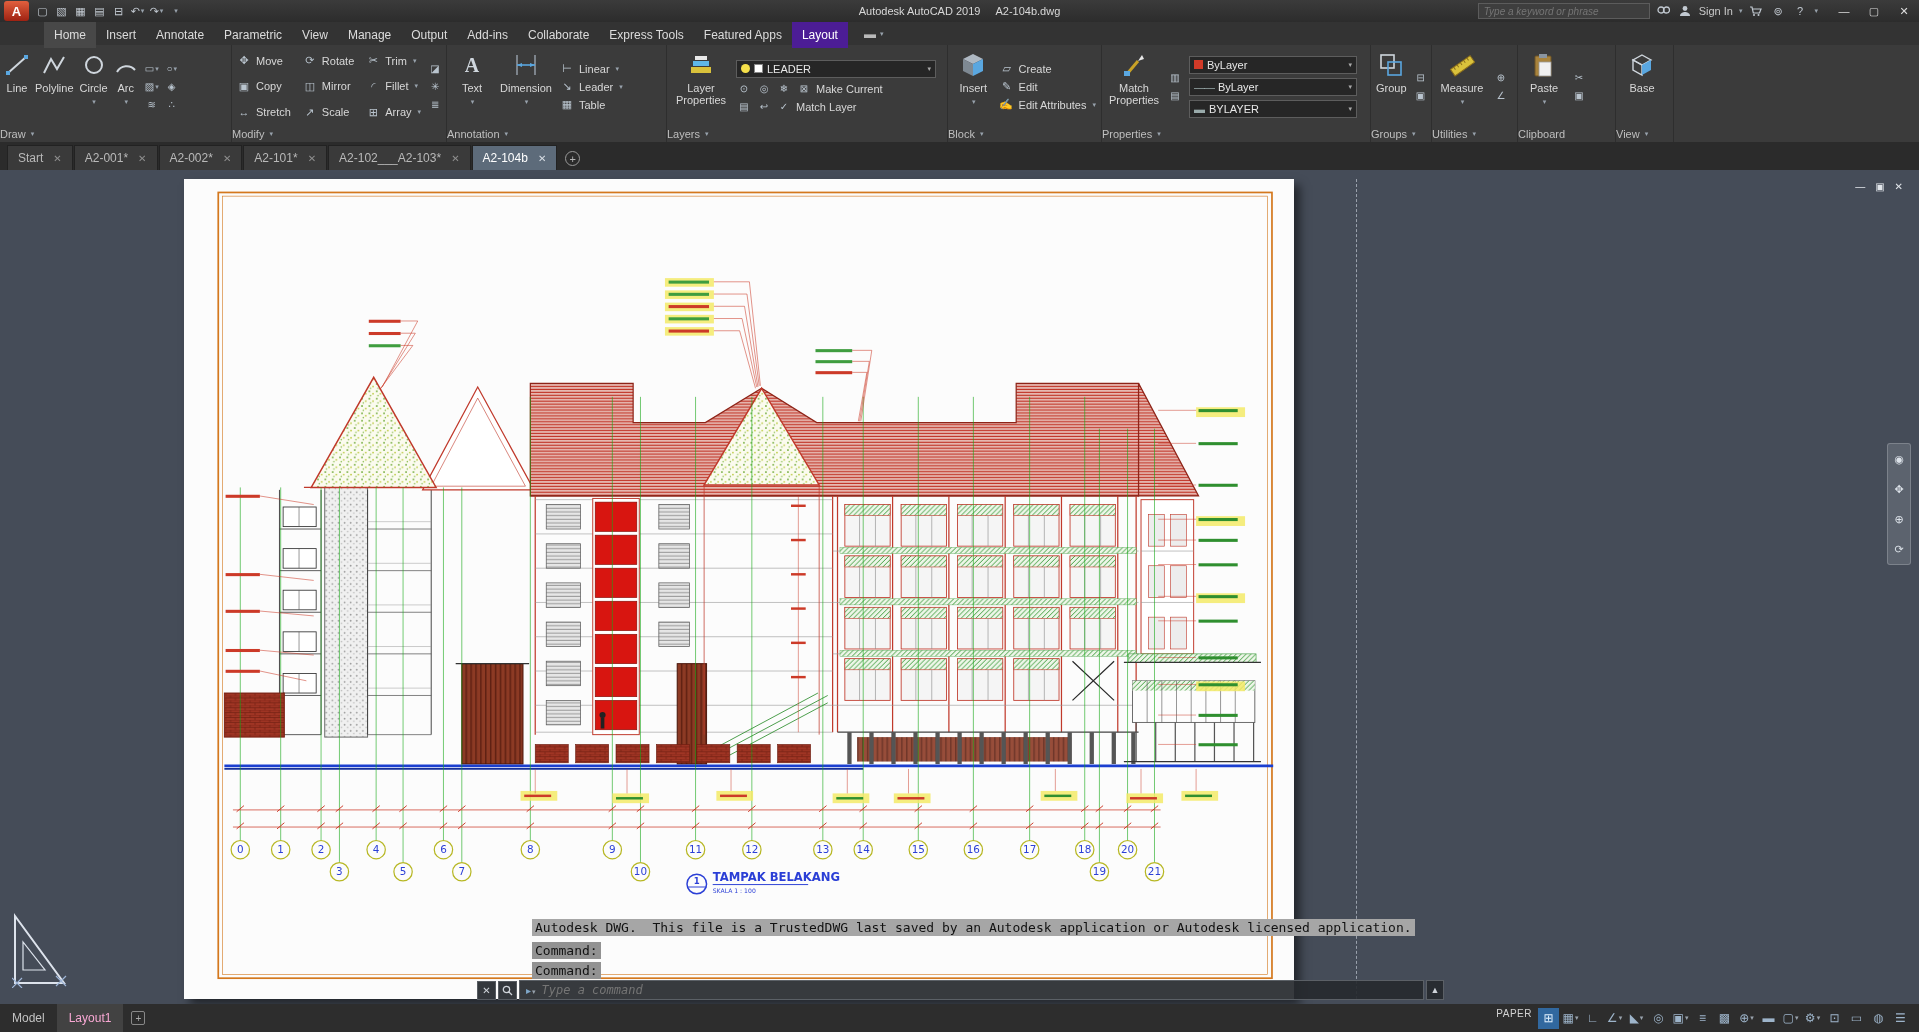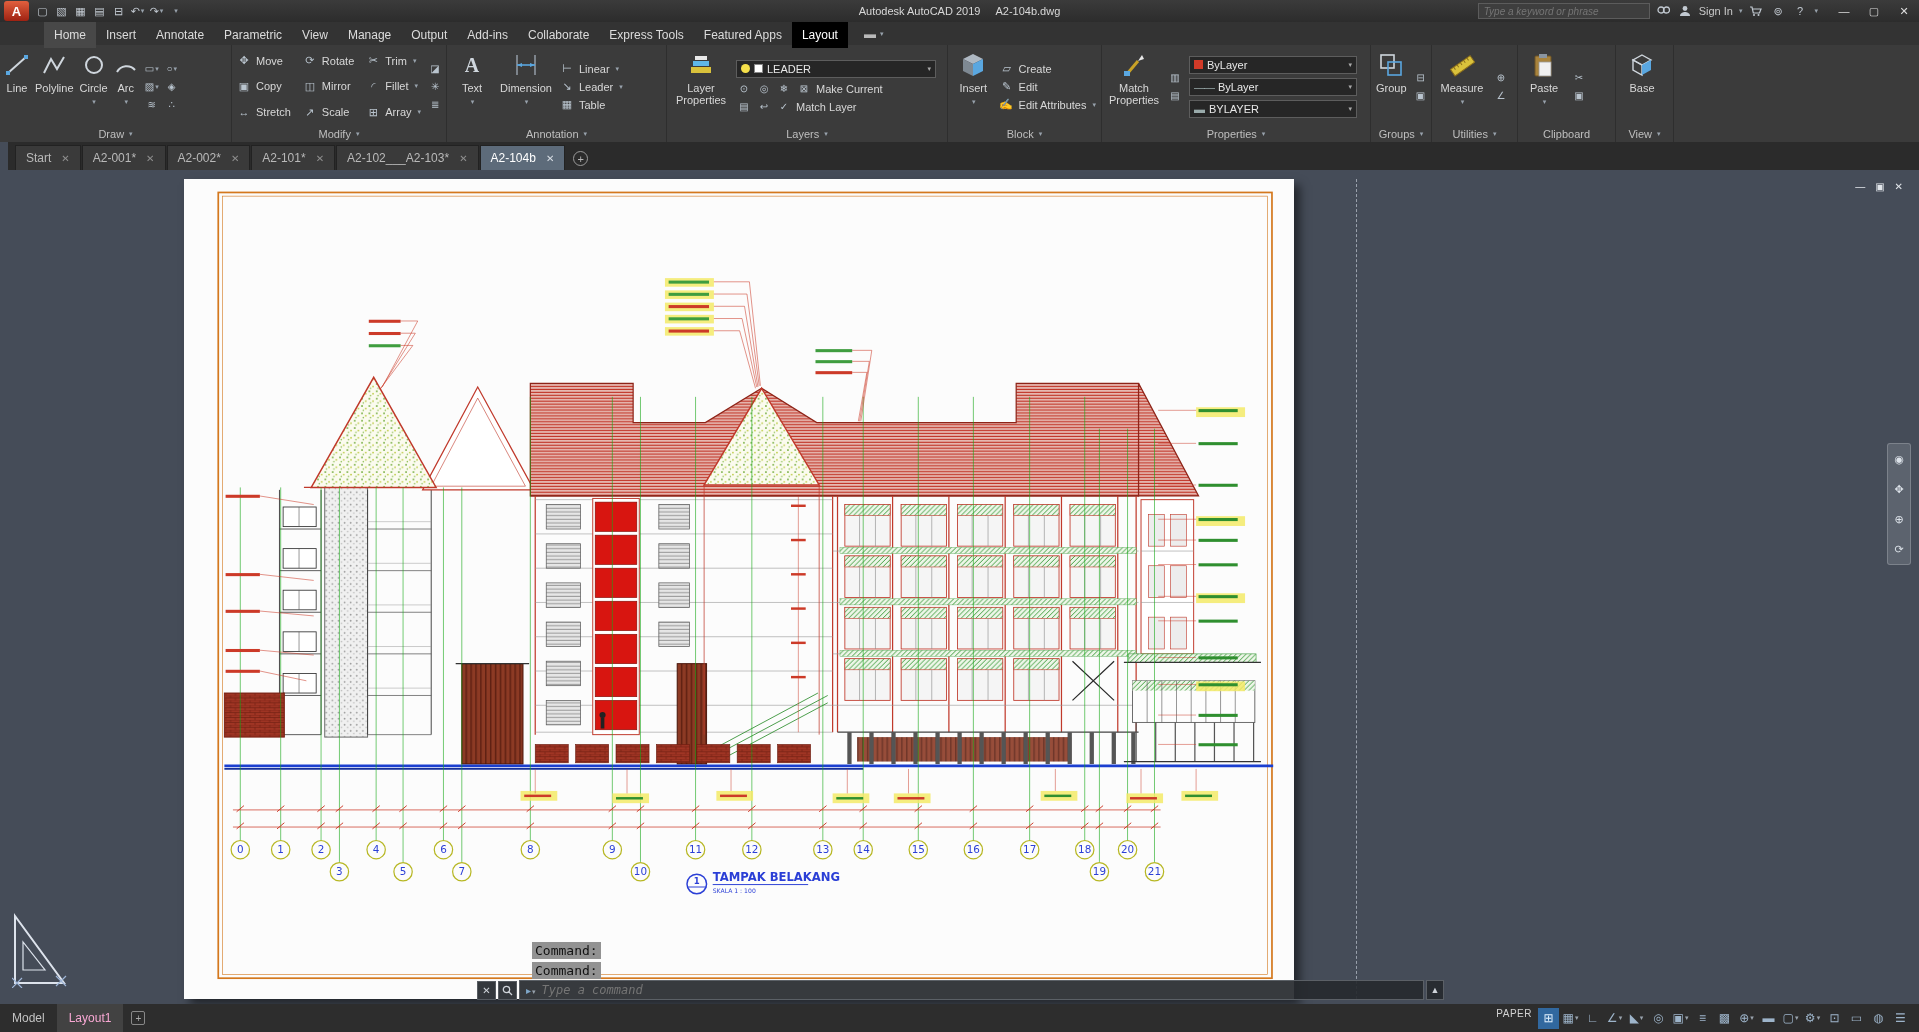--- a/index.html
+++ b/index.html
@@ -18,45 +18,45 @@
   .searchbox {width:172px;height:16px;background:#3e3e3e;border:1px solid #5c5c5c;display:flex;align-items:center;padding:0 5px}
   .searchbox input {width:100%;background:transparent;border:none;outline:none;color:#9b9b9b;font-style:italic;font-size:10px;font-family:"Liberation Sans",sans-serif}
   .tbi {min-width:17px;height:18px;display:flex;align-items:center;justify-content:center;color:#c2c9d1}
   .winbtns {display:flex;margin-left:6px}
   .winbtn {width:30px;height:22px;display:flex;align-items:center;justify-content:center;color:#ddd;font-size:11px}
 
   
   .menurow {position:absolute;top:22px;left:0;right:0;height:23px;background:#333;display:flex;align-items:stretch;padding-left:44px;font-size:12px;color:#dcdcdc;z-index:29}
   .mtab {padding:13px 10px;display:flex;align-items:center;white-space:nowrap}
   .mtab.first {background:#484848}
-  .mtab.active {background:#000000;color:#fff}
+  .mtab.active {background:#4c1d95;color:#fff}
   .mrextra {margin-left:16px;display:flex;align-items:center;gap:3px;color:#b9b9b9}
 
   
   .ribbon {position:absolute;top:45px;left:0;right:0;height:97px;background:#3b3b3b;display:flex;z-index:28}
   .panel {height:100%;border-right:1px solid #2e2e2e;display:flex;flex-direction:column;flex:none}
   .pbody {flex:1;display:flex;align-items:stretch;padding:3px 5px 0;gap:6px}
-  .plabel {height:17px;font-size:11px;color:#bfbfbf;display:flex;align-items:center;justify-content:center;gap:4px}
+  .plabel {height:17px;font-size:11px;color:#bfbfbf;display:flex;align-items:center;justify-content:flex-start;gap:4px}
   .big {display:flex;flex-direction:column;align-items:center;justify-content:flex-start;color:#d8d8d8;font-size:11px;line-height:12px;text-align:center;padding-top:2px;gap:2px}
   .bicon {height:30px;display:flex;align-items:center;justify-content:center;font-size:20px;color:#cfd6dd}
   .tgrid {display:grid;grid-auto-flow:column;grid-template-rows:repeat(3,1fr);column-gap:12px;align-content:center;font-size:11px;color:#d8d8d8}
   .trow {display:flex;align-items:center;gap:5px;white-space:nowrap}
   .ticon {width:14px;display:inline-flex;justify-content:center;color:#b9c4ce;font-size:11px}
   .minicol {display:flex;flex-direction:column;justify-content:center;gap:4px}
   .minirow {display:flex;gap:4px}
   .mini {width:16px;height:14px;display:flex;align-items:center;justify-content:center;color:#b9c4ce;font-size:10px}
   .toolcol {display:flex;flex-direction:column;justify-content:center;gap:5px;font-size:11px;color:#d8d8d8}
   .combo {height:18px;background:#262626;border:1px solid #5d5d5d;display:flex;align-items:center;gap:4px;padding:0 4px;font-size:11px;color:#e8e8e8}
   .combo .car {margin-left:auto;font-size:7px;color:#aaa}
   .sw {width:9px;height:9px;display:inline-block}
   .lcol {display:flex;flex-direction:column;justify-content:center;gap:4px}
   .lrow {display:flex;align-items:center;gap:4px;font-size:11px;color:#d8d8d8}
 
   
-  .filetabs {position:absolute;top:142px;left:8px;right:0;height:28px;background:#2b2b2b;display:flex;align-items:flex-end;gap:1px;padding-left:7px;z-index:27}
+  .filetabs {position:absolute;top:142px;left:0;right:0;height:28px;background:#2b2b2b;display:flex;align-items:flex-end;gap:1px;padding-left:7px;z-index:27}
   .ftab {height:25px;display:flex;align-items:center;gap:10px;padding:0 10px;background:#3a3a3a;color:#b9b9b9;font-size:12px;border:1px solid #222;border-bottom:none}
   .ftab .x {color:#8f8f8f;font-size:10px}
   .ftab.active {background:#5d6b7a;color:#fff}
   .ftab.active .x {color:#d8dee5}
   .addtab {width:15px;height:15px;border:1px solid #9a9a9a;border-radius:50%;color:#b5b5b5;display:flex;align-items:center;justify-content:center;font-size:11px;margin:0 0 4px 7px}
 
   
   .canvas {position:absolute;top:170px;left:0;right:0;bottom:28px;background:#454c58;z-index:1}
   .paper {position:absolute;left:184px;top:179px;width:1110px;height:820px;background:#fcfcfc;box-shadow:6px 6px 9px rgba(0,0,0,.5);z-index:2}
   .dashline {position:absolute;left:1356px;top:179px;height:820px;border-left:1px dashed #9aa1ac;z-index:2}
@@ -953,20 +953,21 @@
   </div>
 
   <div class="ucs">
     <svg width="62" height="100" viewBox="0 0 62 100">
       <polygon points="3,95 3,28 52,95" fill="none" stroke="#dde3ec" stroke-width="2"></polygon>
       <polygon points="11,82 11,54 33,82" fill="none" stroke="#dde3ec" stroke-width="1.2"></polygon>
       <path d="M0 90l10 10M10 90l-10 10M44 88l10 10M54 88l-10 10" stroke="#9fb6d8" stroke-width="1.2"></path>
     </svg>
   </div>
 
+  <div class="cmdhist" id="trust">Autodesk DWG.  This file is a TrustedDWG last saved by an Autodesk application or Autodesk licensed application.</div>
   <div class="cmdhist" id="cmd1">Command:</div>
   <div class="cmdhist" id="cmd2">Command:</div>
 
   <div class="cmdbar">
     <span class="cmdmini">✕</span>
     <span class="cmdmini">
       <svg width="11" height="11" viewBox="0 0 11 11">
           <circle cx="4.5" cy="4.5" r="3.2" fill="none" stroke="#cfd4da" stroke-width="1.3"></circle>
           <line x1="7" y1="7" x2="10" y2="10" stroke="#cfd4da" stroke-width="1.3"></line>
         </svg>

